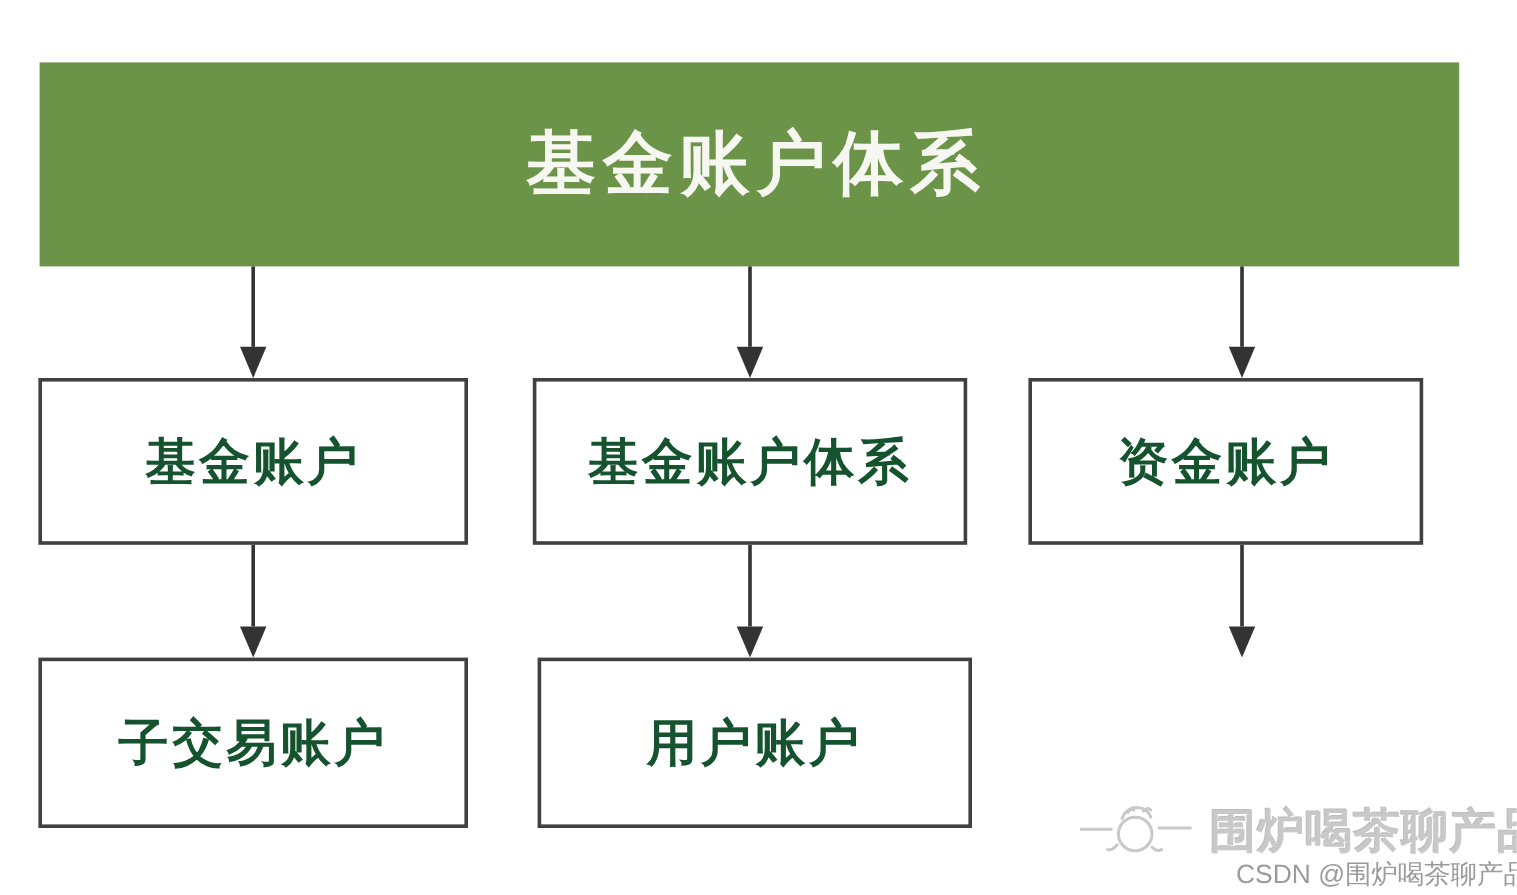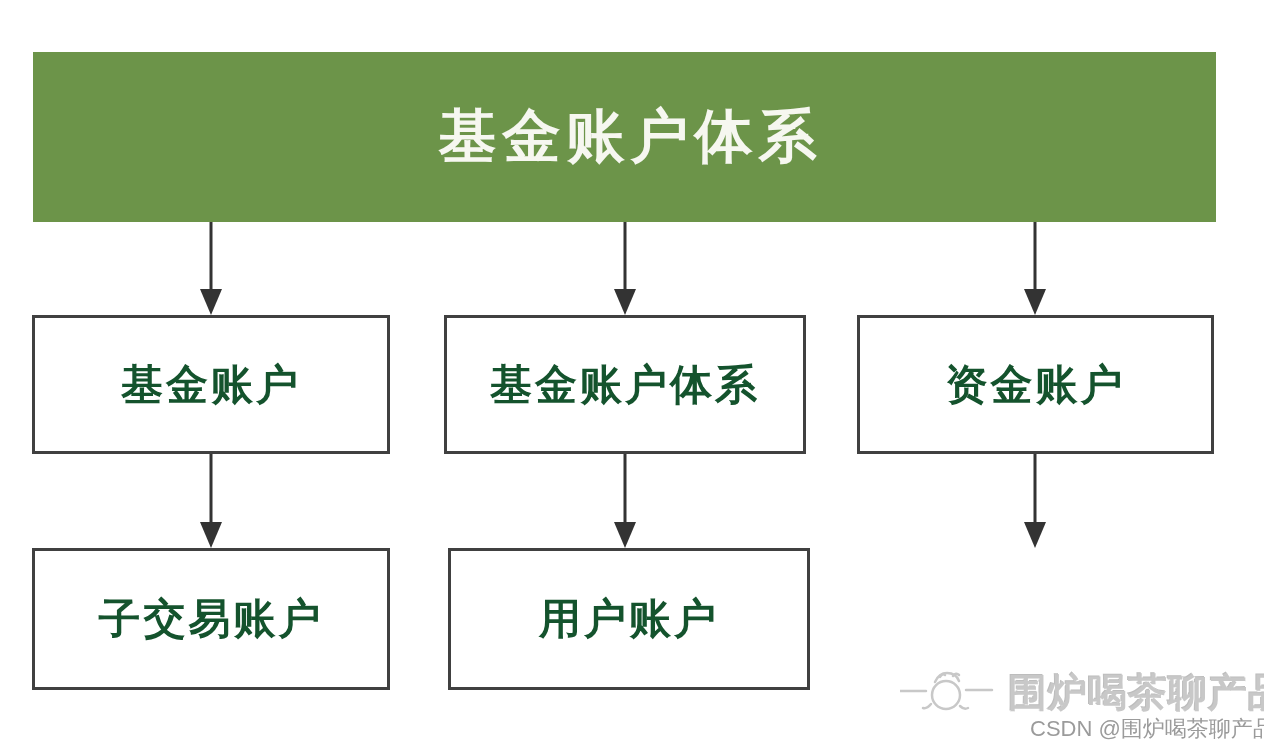--- a/index.html
+++ b/index.html
@@ -15,21 +15,21 @@
     font-size:58px; font-weight:bold; letter-spacing:6px;padding-left:12px;
   }
   .node {
     position:absolute; background:#ffffff; border:3px solid #404040;
     display:flex; align-items:center; justify-content:center;
     font-size:42px; font-weight:bold; color:#14532d; letter-spacing:3px;
     white-space:nowrap;
   }
   .n-r2c1 { left:32px;  top:315px; width:358px; height:139px; }
   .n-r2c2 { left:444px; top:315px; width:362px; height:139px; }
-  .n-r2c3 { left:857px; top:315px; width:357px; height:139px; }
+  .n-r2c3 { left:857px; top:315px; width:329px; height:139px; }
   .n-r3c1 { left:32px;  top:548px; width:358px; height:142px; }
   .n-r3c2 { left:448px; top:548px; width:362px; height:142px; }
   .n-r3c3 { left:857px; top:548px; width:357px; height:142px; }
   .arrow { position:absolute; width:22px; }
   .arrow .shaft {
     position:absolute; top:0; left:50%; transform:translateX(-50%);
     width:3px; background:#333333;
   }
   .arrow .head {
     position:absolute; bottom:0; left:0; width:0; height:0;

